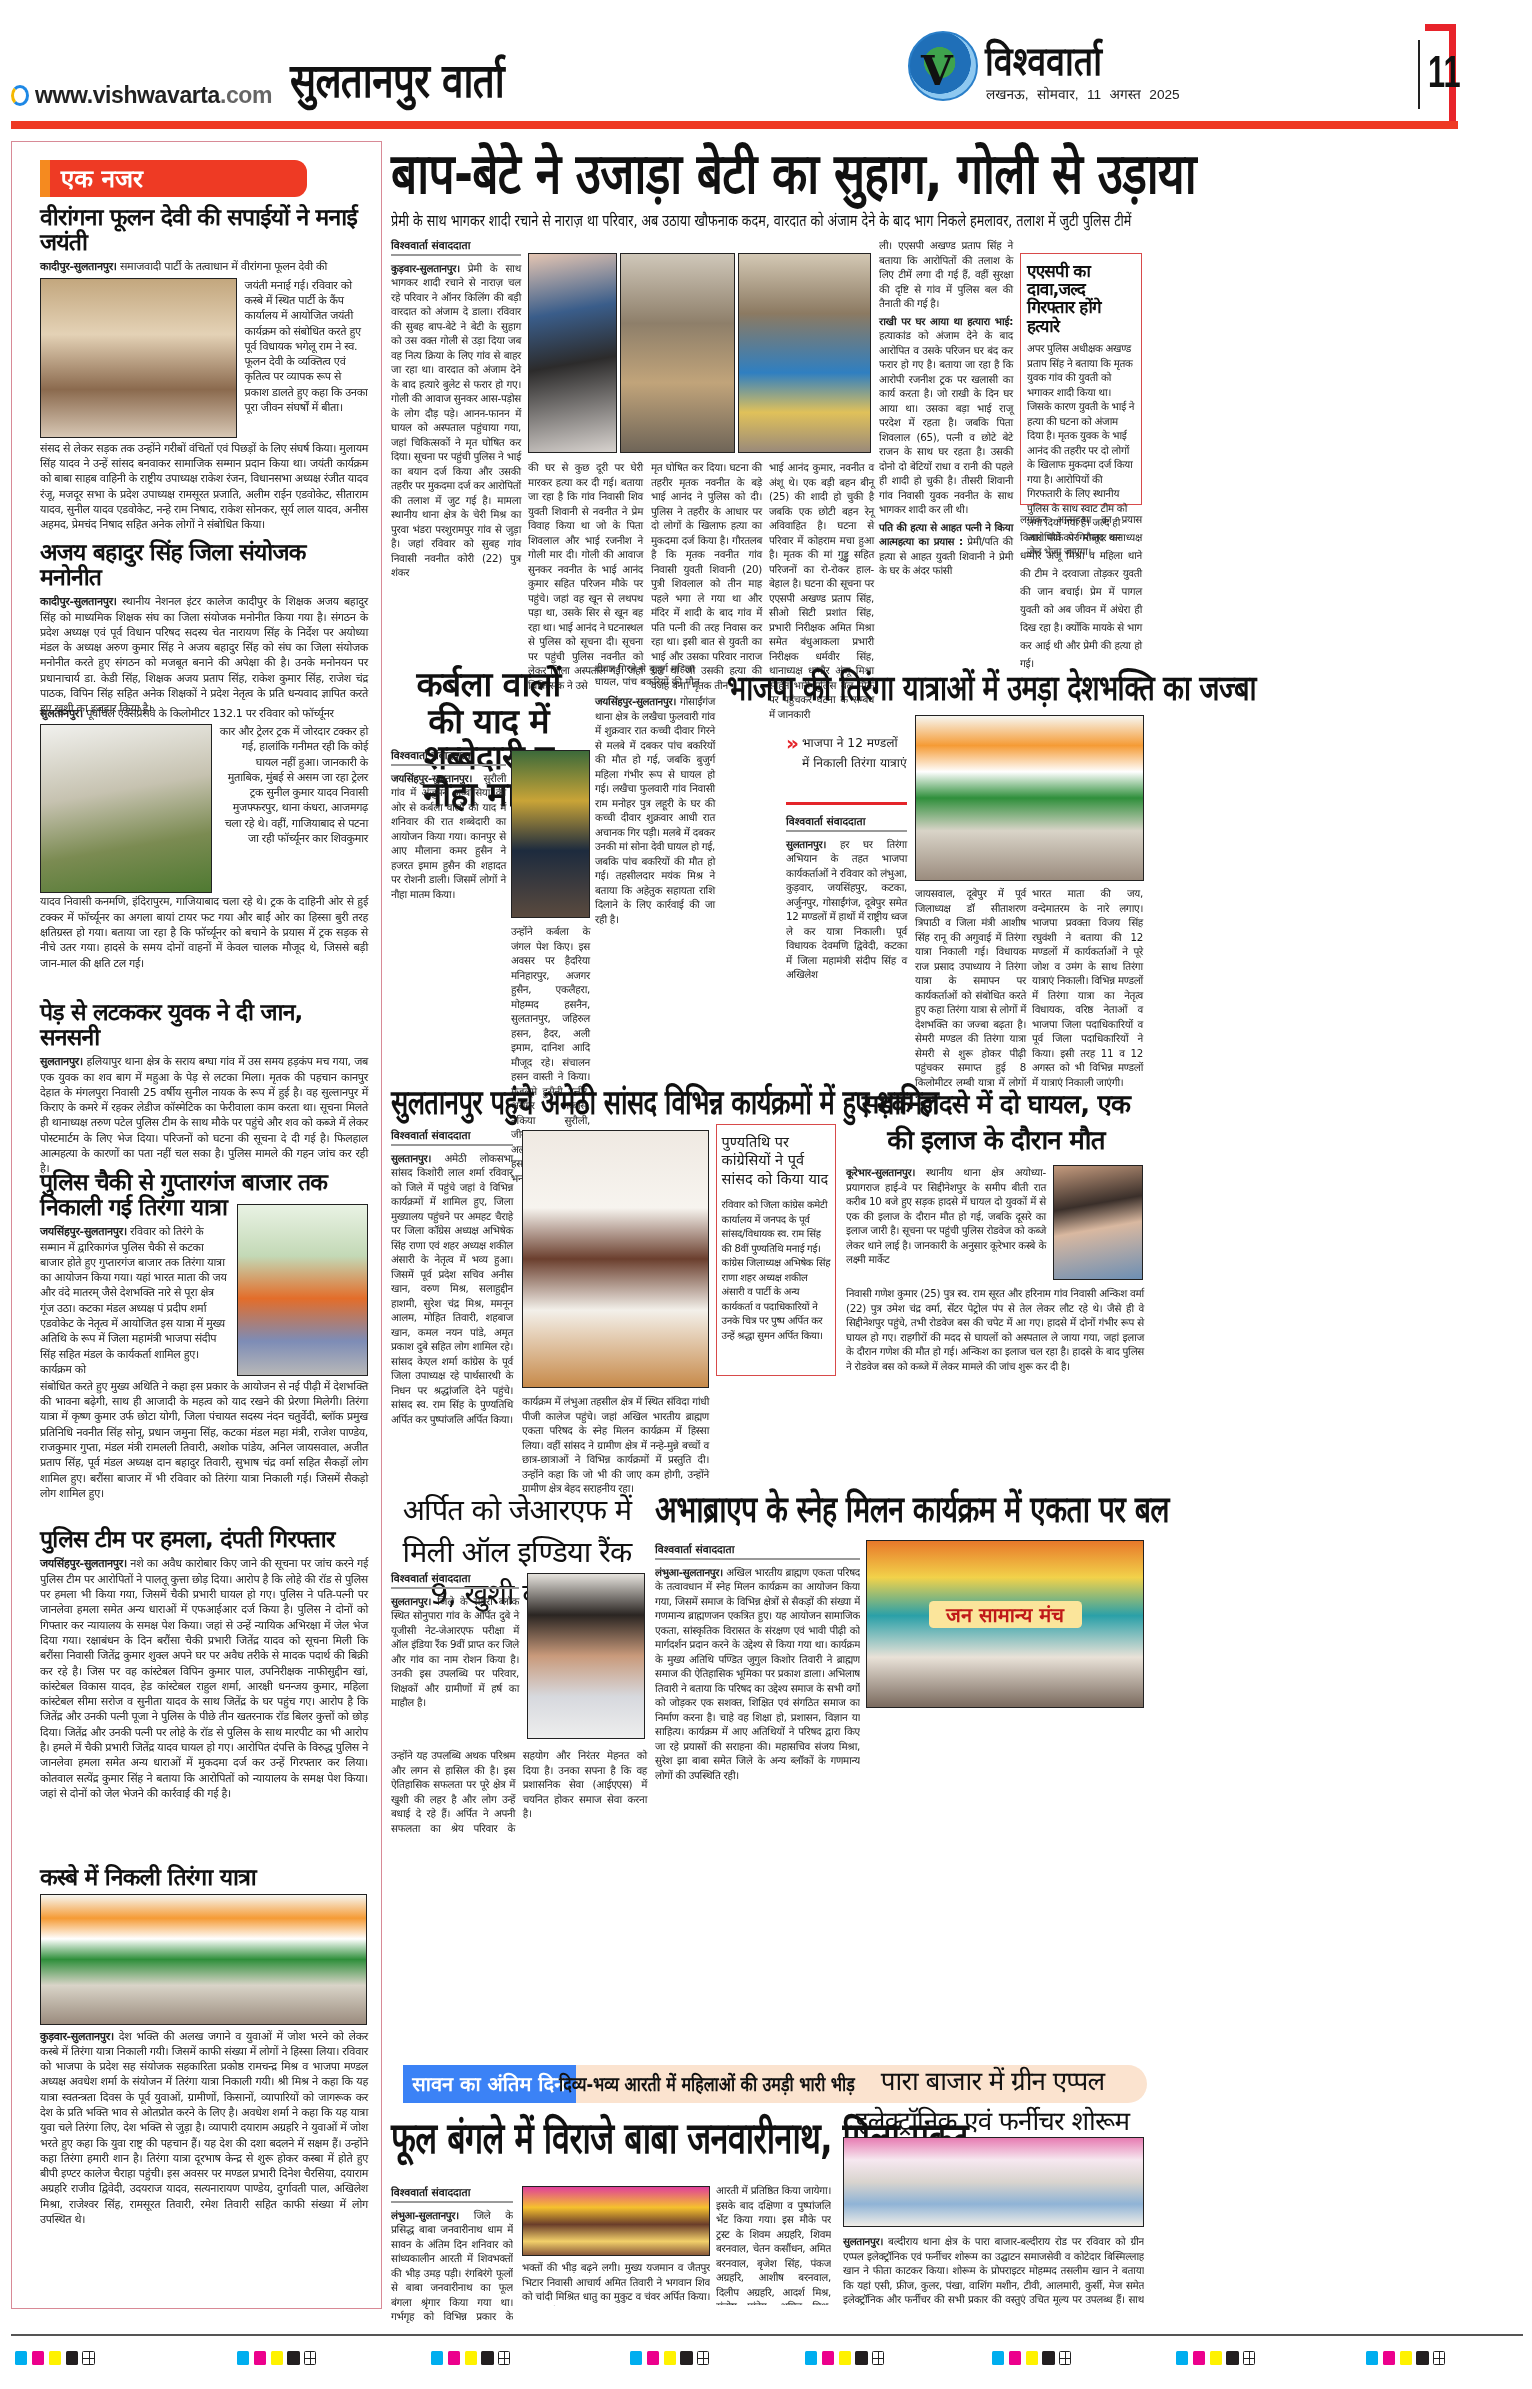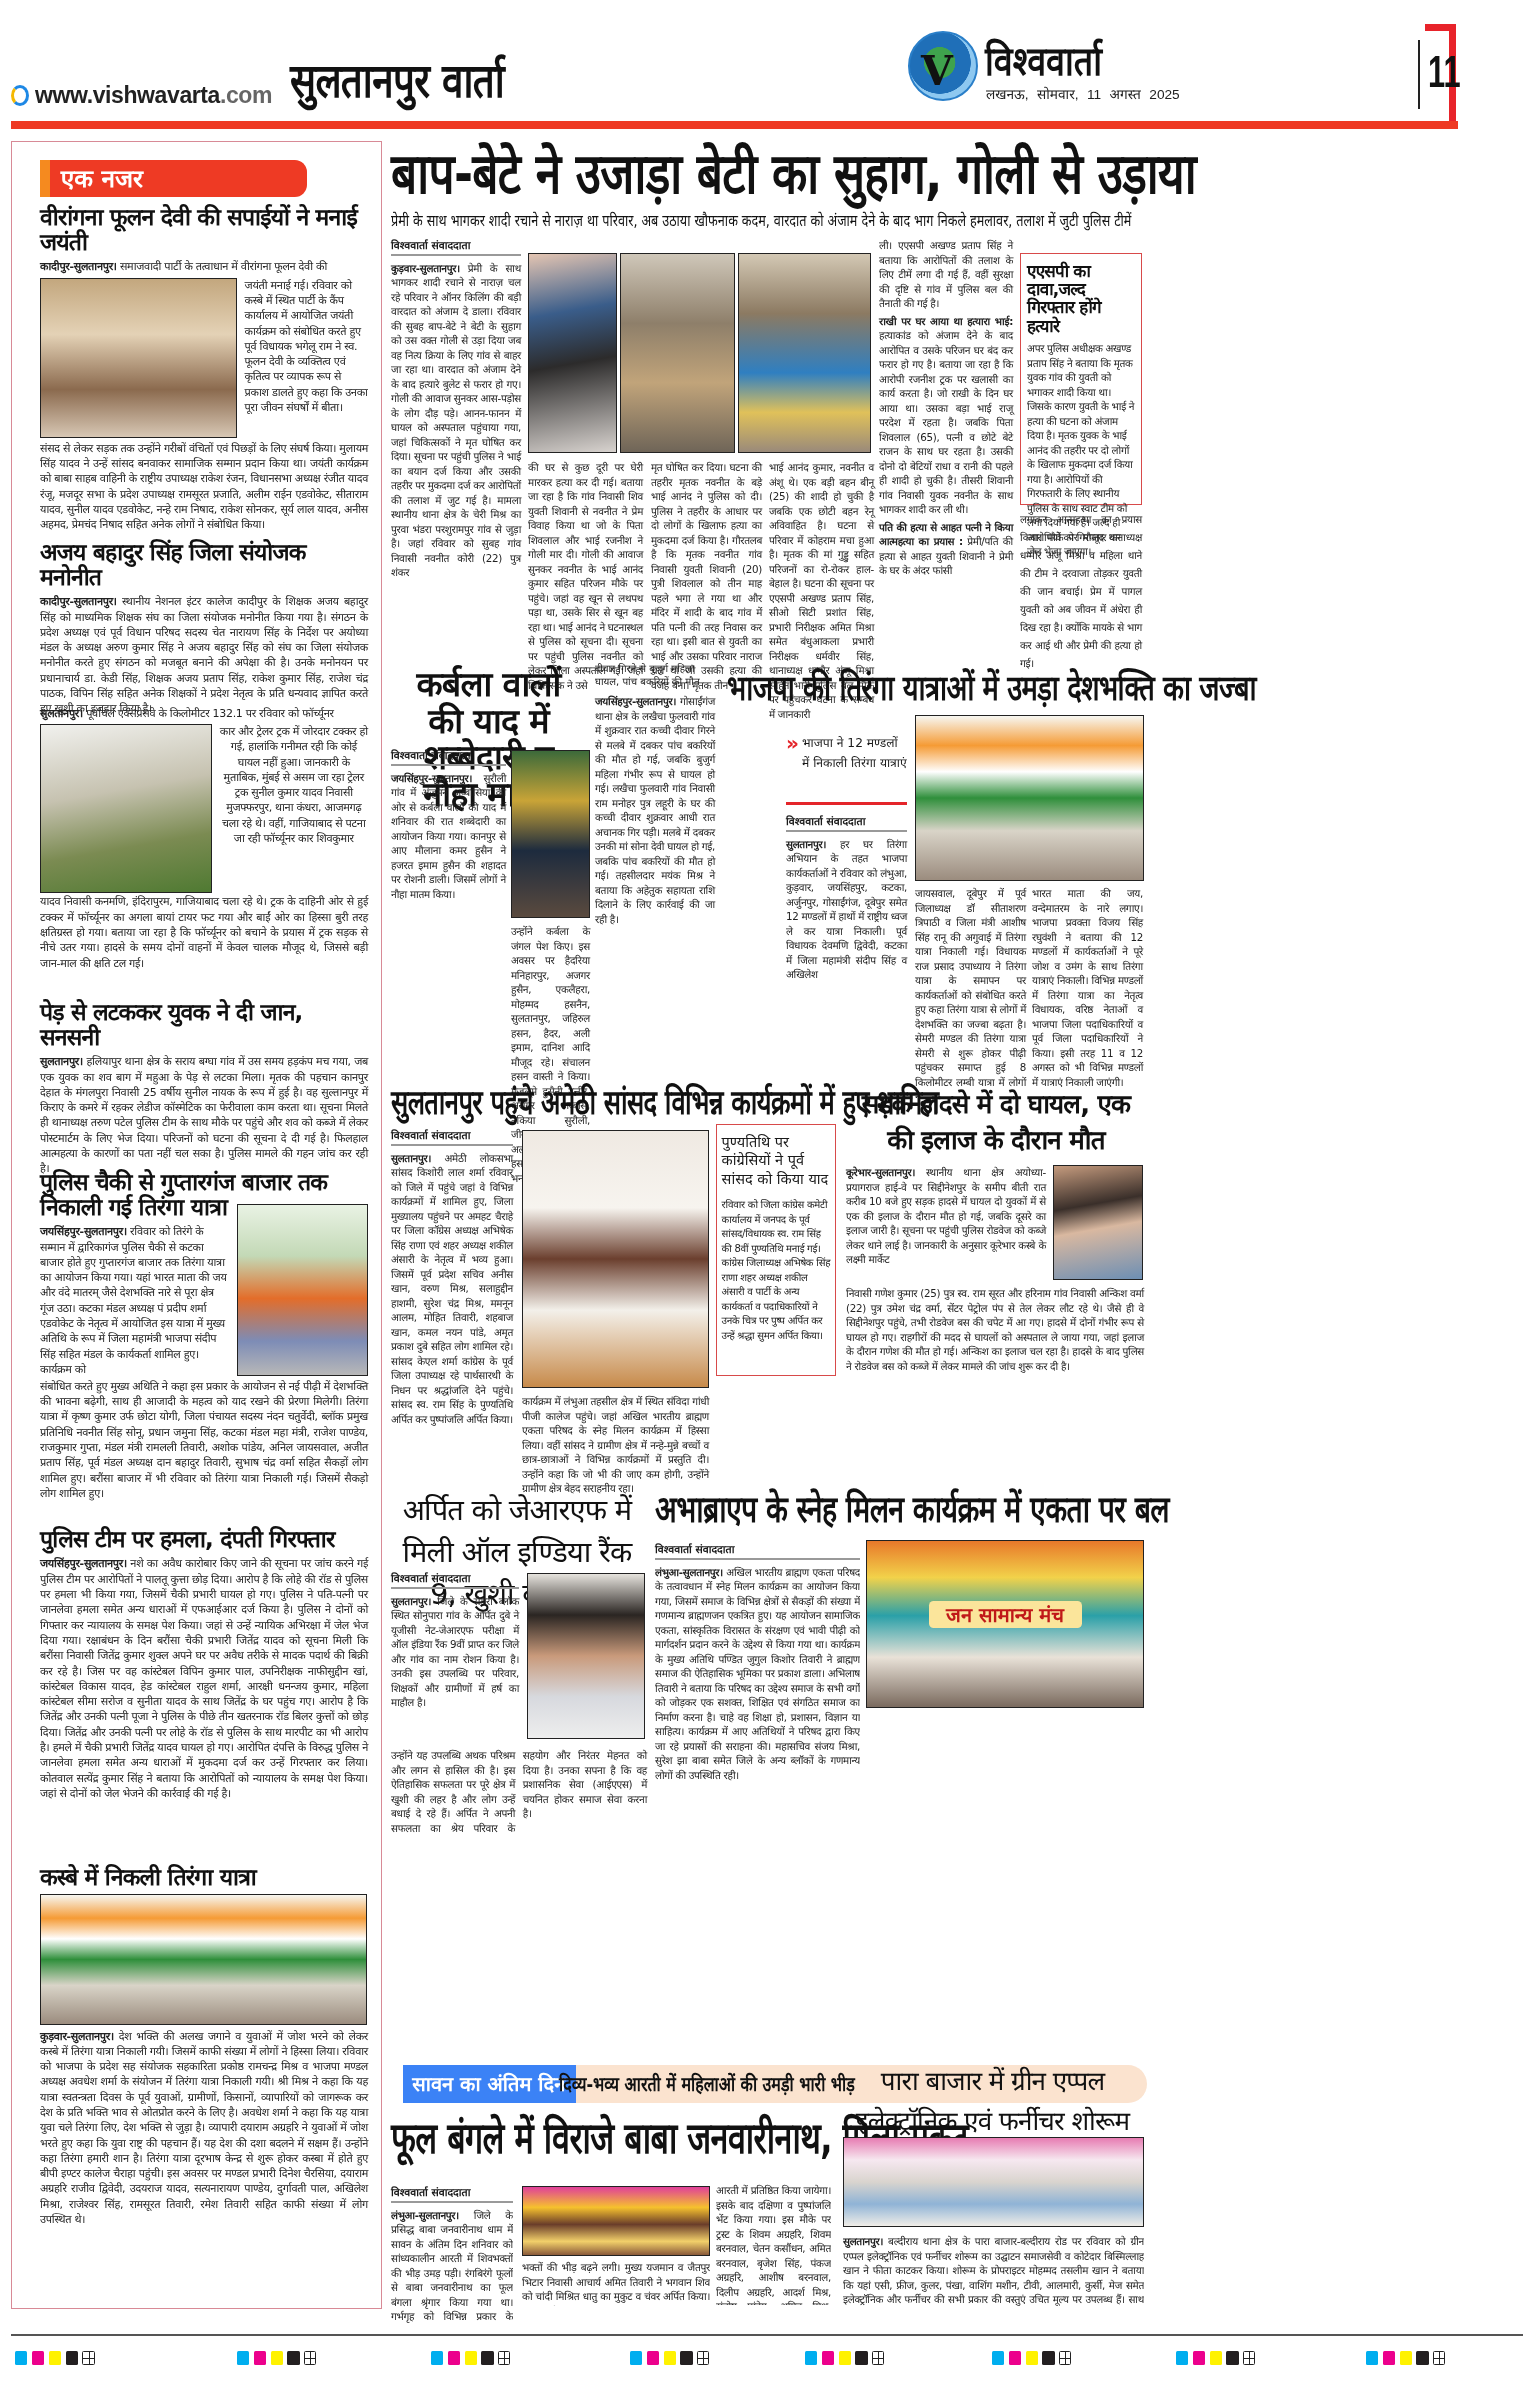--- a/index.html
+++ b/index.html
@@ -96,21 +96,21 @@
 
 <div class="abs" style="left:40px;top:540px;width:328px">
   <div class="hd" style="font-size:23px">अजय बहादुर सिंह जिला संयोजक मनोनीत</div>
   <div class="col-text" style="margin-top:4.6px"><b>कादीपुर-सुलतानपुर।</b> <span>स्थानीय नेशनल इंटर कालेज कादीपुर के शिक्षक अजय बहादुर सिंह को माध्यमिक शिक्षक संघ का जिला संयोजक मनोनीत किया गया है। संगठन के प्रदेश अध्यक्ष एवं पूर्व विधान परिषद सदस्य चेत नारायण सिंह के निर्देश पर अयोध्या मंडल के अध्यक्ष अरुण कुमार सिंह ने अजय बहादुर सिंह को संघ का जिला संयोजक मनोनीत करते हुए संगठन को मजबूत बनाने की अपेक्षा की है। उनके मनोनयन पर प्रधानाचार्य डा. केडी सिंह, शिक्षक अजय प्रताप सिंह, राकेश कुमार सिंह, राजेश चंद्र पाठक, विपिन सिंह सहित अनेक शिक्षकों ने प्रदेश नेतृत्व के प्रति धन्यवाद ज्ञापित करते हुए खुशी का इजहार किया है।</span></div>
 </div>
 
 <div class="abs" style="left:40px;top:701px;width:328px">
   <div class="col-text" style="margin-top:4.6px"><b>सुलतानपुर।</b> <span>पूर्वांचल एक्सप्रेसवे के किलोमीटर 132.1 पर रविवार को फॉर्च्यूनर</span></div>
   <div style="display:flex;gap:7.6px;margin-top:3.1px">
     <div class="photo ph-truck" style="width:172px;height:169px;flex:none"></div>
-    <div class="col-text" style="text-align:center">कार और ट्रेलर ट्रक में जोरदार टक्कर हो गई, हालांकि गनीमत रही कि कोई घायल नहीं हुआ। जानकारी के मुताबिक, मुंबई से असम जा रहा ट्रेलर ट्रक सुनील कुमार यादव निवासी मुजफ्फरपुर, थाना कंधरा, आजमगढ़ चला रहे थे। वहीं, गाजियाबाद से पटना जा रही फॉर्च्यूनर कार शिवकुमार</div>
+    <div class="col-text" style="text-align:right">कार और ट्रेलर ट्रक में जोरदार टक्कर हो गई, हालांकि गनीमत रही कि कोई घायल नहीं हुआ। जानकारी के मुताबिक, मुंबई से असम जा रहा ट्रेलर ट्रक सुनील कुमार यादव निवासी मुजफ्फरपुर, थाना कंधरा, आजमगढ़ चला रहे थे। वहीं, गाजियाबाद से पटना जा रही फॉर्च्यूनर कार शिवकुमार</div>
   </div>
   <div class="col-text" style="margin-top:1.5px">यादव निवासी कनमणि, इंदिरापुरम, गाजियाबाद चला रहे थे। ट्रक के दाहिनी ओर से हुई टक्कर में फॉर्च्यूनर का अगला बायां टायर फट गया और बाईं ओर का हिस्सा बुरी तरह क्षतिग्रस्त हो गया। बताया जा रहा है कि फॉर्च्यूनर को बचाने के प्रयास में ट्रक सड़क से नीचे उतर गया। हादसे के समय दोनों वाहनों में केवल चालक मौजूद थे, जिससे बड़ी जान-माल की क्षति टल गई।</div>
 </div>
 
 <div class="abs" style="left:40px;top:1000px;width:328px">
   <div class="hd" style="font-size:23px">पेड़ से लटककर युवक ने दी जान, सनसनी</div>
   <div class="col-text" style="margin-top:4.6px"><b>सुलतानपुर।</b> <span>हलियापुर थाना क्षेत्र के सराय बग्घा गांव में उस समय हड़कंप मच गया, जब एक युवक का शव बाग में महुआ के पेड़ से लटका मिला। मृतक की पहचान कानपुर देहात के मंगलपुरा निवासी 25 वर्षीय सुनील नायक के रूप में हुई है। वह सुल्तानपुर में किराए के कमरे में रहकर लेडीज कॉस्मेटिक का फेरीवाला काम करता था। सूचना मिलते ही थानाध्यक्ष तरुण पटेल पुलिस टीम के साथ मौके पर पहुंचे और शव को कब्जे में लेकर पोस्टमार्टम के लिए भेज दिया। परिजनों को घटना की सूचना दे दी गई है। फिलहाल आत्महत्या के कारणों का पता नहीं चल सका है। पुलिस मामले की गहन जांच कर रही है।</span></div>
 </div>
 
 <div class="abs" style="left:40px;top:1170px;width:328px">

